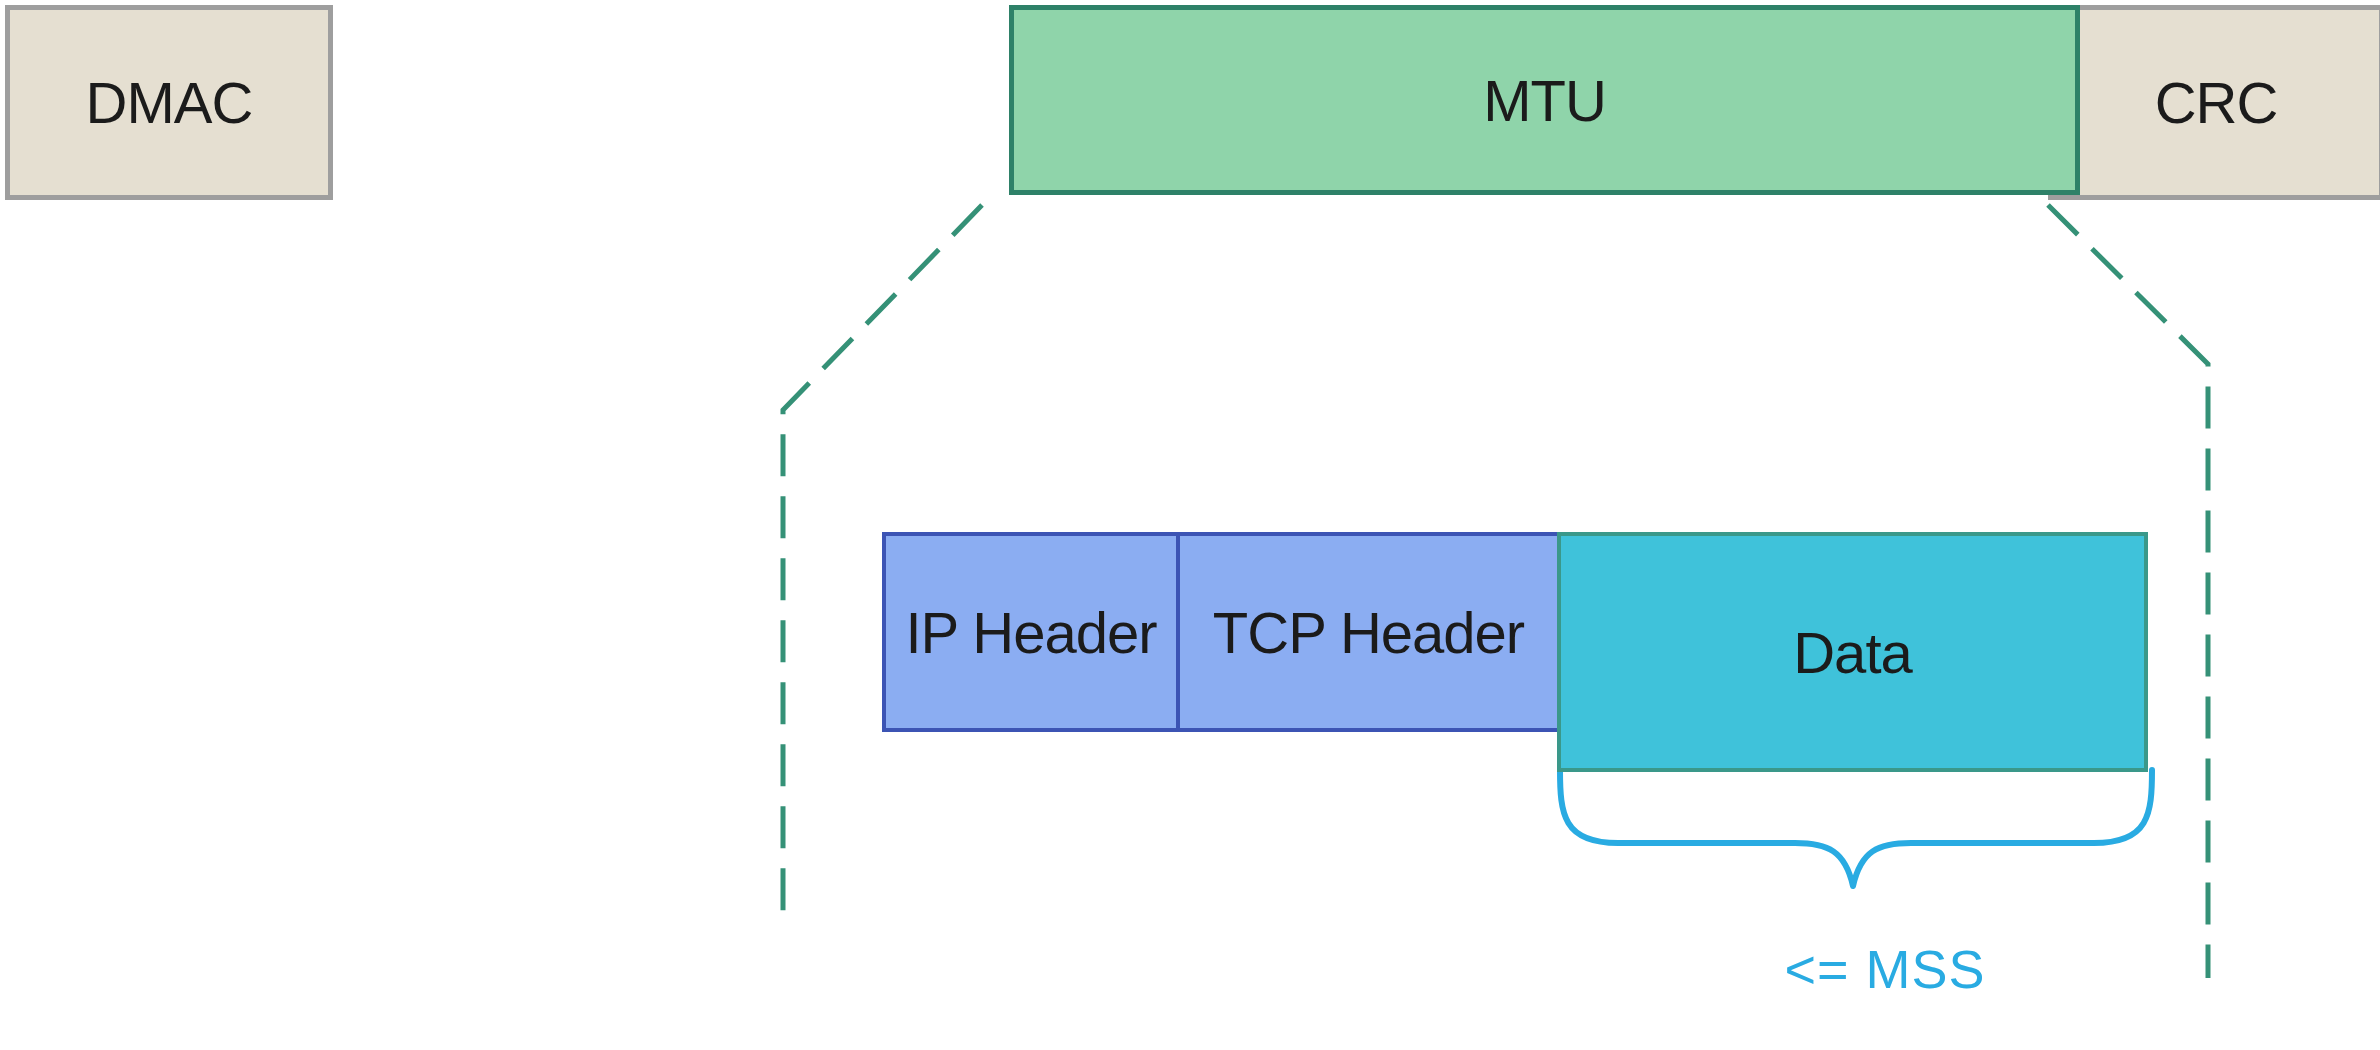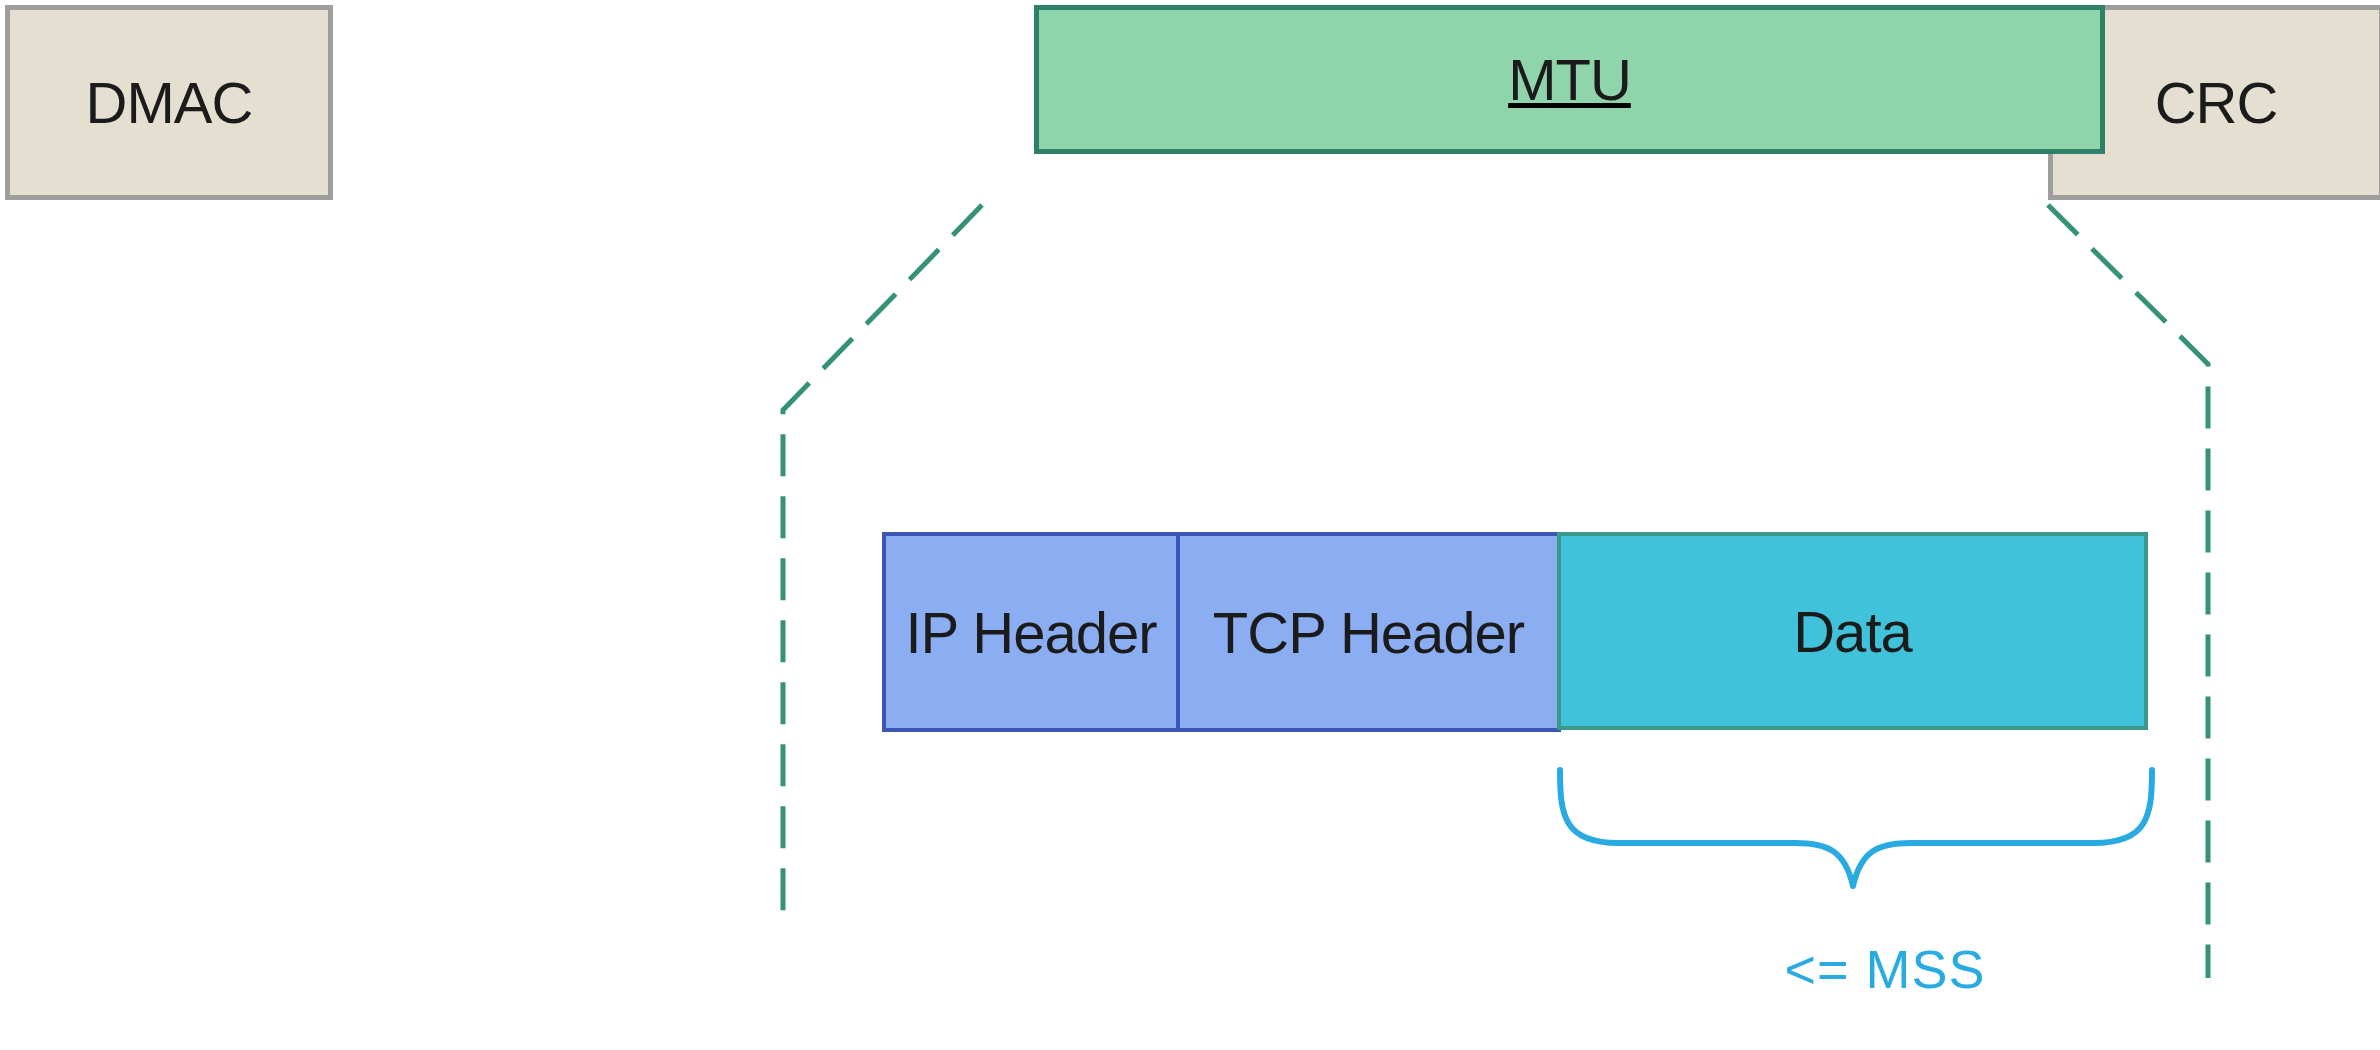--- a/index.html
+++ b/index.html
@@ -36,42 +36,41 @@
     height: 195px;
   }
   .dmac { left: 5px;    width: 328px; }
   .smac { left: 328px;  width: 330px; }
   .typ  { left: 653px;  width: 329px; }
   .crc  { left: 2048px; width: 336px; }
   .mtu {
     background: var(--green-fill);
     border: 5px solid var(--green-border);
     top: 5px;
-    left: 1034px;
+    left: 1009px;
     width: 1071px;
-    height: 149px;
+    height: 190px;
     z-index: 2;
-    text-decoration: underline;
   }
   
   .blue {
     background: var(--blue-fill);
     border: 4px solid var(--blue-border);
     top: 532px;
     height: 200px;
   }
   .ip  { left: 882px;  width: 298px; }
   .tcp { left: 1176px; width: 385px; }
   .databox {
     background: var(--cyan-fill);
     border: 4px solid var(--cyan-border);
     top: 532px;
     left: 1557px;
     width: 591px;
-    height: 198px;
+    height: 240px;
     z-index: 2;
     justify-content: center;
   }
   .overlay {
     position: absolute;
     left: 0;
     top: 0;
     width: 2380px;
     height: 1050px;
     pointer-events: none;

